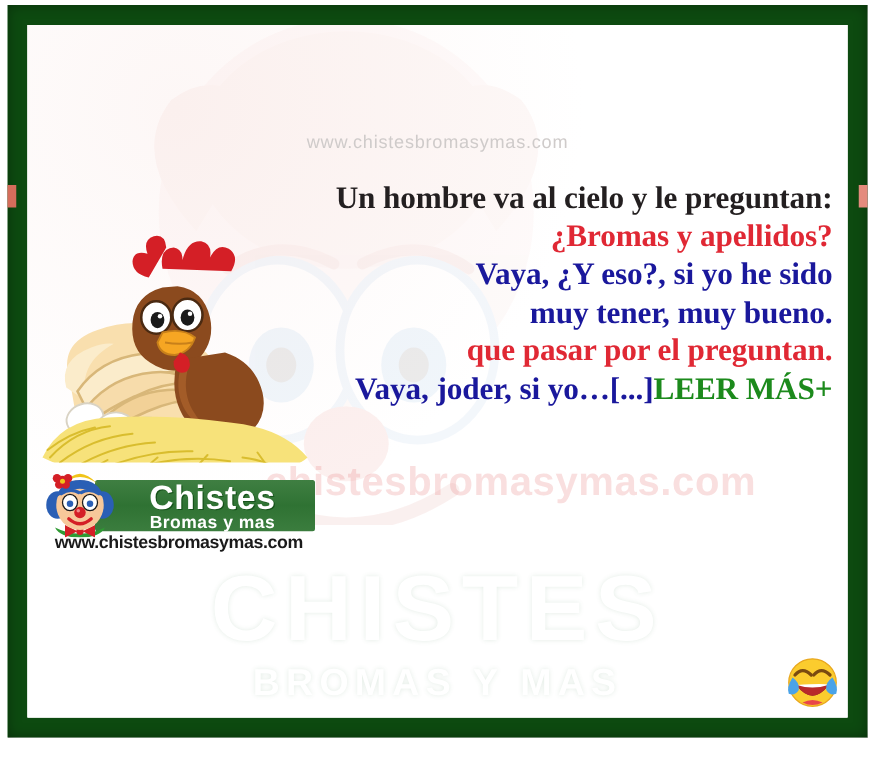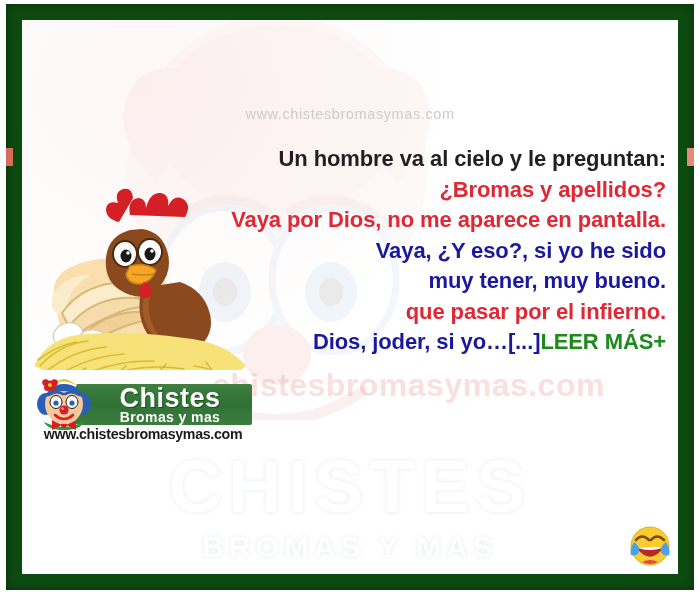--- a/index.html
+++ b/index.html
@@ -133,25 +133,26 @@
 
   
   #joke-text {
     position: absolute;
     right: 12px;
     top: 124px;
     width: 470px;
     text-align: right;
   }
   .joke-line {
-    font-size: 22px;
+    font-size: 25px;
     font-weight: bold;
     line-height: 30.5px;
     white-space: nowrap;
     letter-spacing: -.1px;
+    font-family: Liberation Serif, serif;
   }
   .c-black { color: #231f20; }
   .c-red   { color: #e02834; }
   .c-blue  { color: #1a189c; }
   .c-green { color: #1c8a1c; }
 
   
   #hen-illustration {
     position: absolute;
     left: 4px;
@@ -259,25 +260,24 @@
     <div id="watermark-mid-url">chistesbromasymas.com</div>
 
     <div id="watermark-top-url">www.chistesbromasymas.com</div>
 
     <div id="watermark-chistes">CHISTES</div>
     <div id="watermark-bromas">BROMAS Y MAS</div>
 
     <div id="joke-text">
       <div class="joke-line c-black">Un hombre va al cielo y le preguntan:</div>
       <div class="joke-line c-red">¿Bromas y apellidos?</div>
-      <div class="joke-line c-red">Vaya por Dios, no me aparece en pantalla.</div>
       <div class="joke-line c-blue">Vaya, ¿Y eso?, si yo he sido</div>
       <div class="joke-line c-blue">muy tener, muy bueno.</div>
-      <div class="joke-line c-red">que pasar por el infierno.</div>
-      <div class="joke-line"><span class="c-blue">Dios, joder, si yo…[...]</span><span class="c-green">LEER MÁS+</span></div>
+      <div class="joke-line c-red">que pasar por el preguntan.</div>
+      <div class="joke-line"><span class="c-blue">Vaya, joder, si yo…[...]</span><span class="c-green">LEER MÁS+</span></div>
     </div>
 
     <svg id="hen-illustration" viewBox="0 0 230 200">
 
       <path d="M104 45 q-3 -16 9 -17 q7 1 7 10 q4 -16 15 -15 q9 2 7 13 q6 -12 15 -7 q9 6 2 18 Z" fill="#d41f26"></path>
       <path d="M93 52 q-13 -3 -13 -13 q1 -9 12 -6 q-4 -11 5 -14 q9 -2 10 9 Z" fill="#d41f26"></path>
 
       <path d="M30 135 q-10 -30 22 -41 q28 -10 52 -2 q34 11 48 38 q10 20 4 38 L36 170 Z" fill="#f9dfae"></path>
       <path d="M27 140 q-6 -22 20 -32 q10 -4 18 -3 q-18 10 -22 24 q-4 12 0 22 Z" fill="#fbeccb"></path>
 

